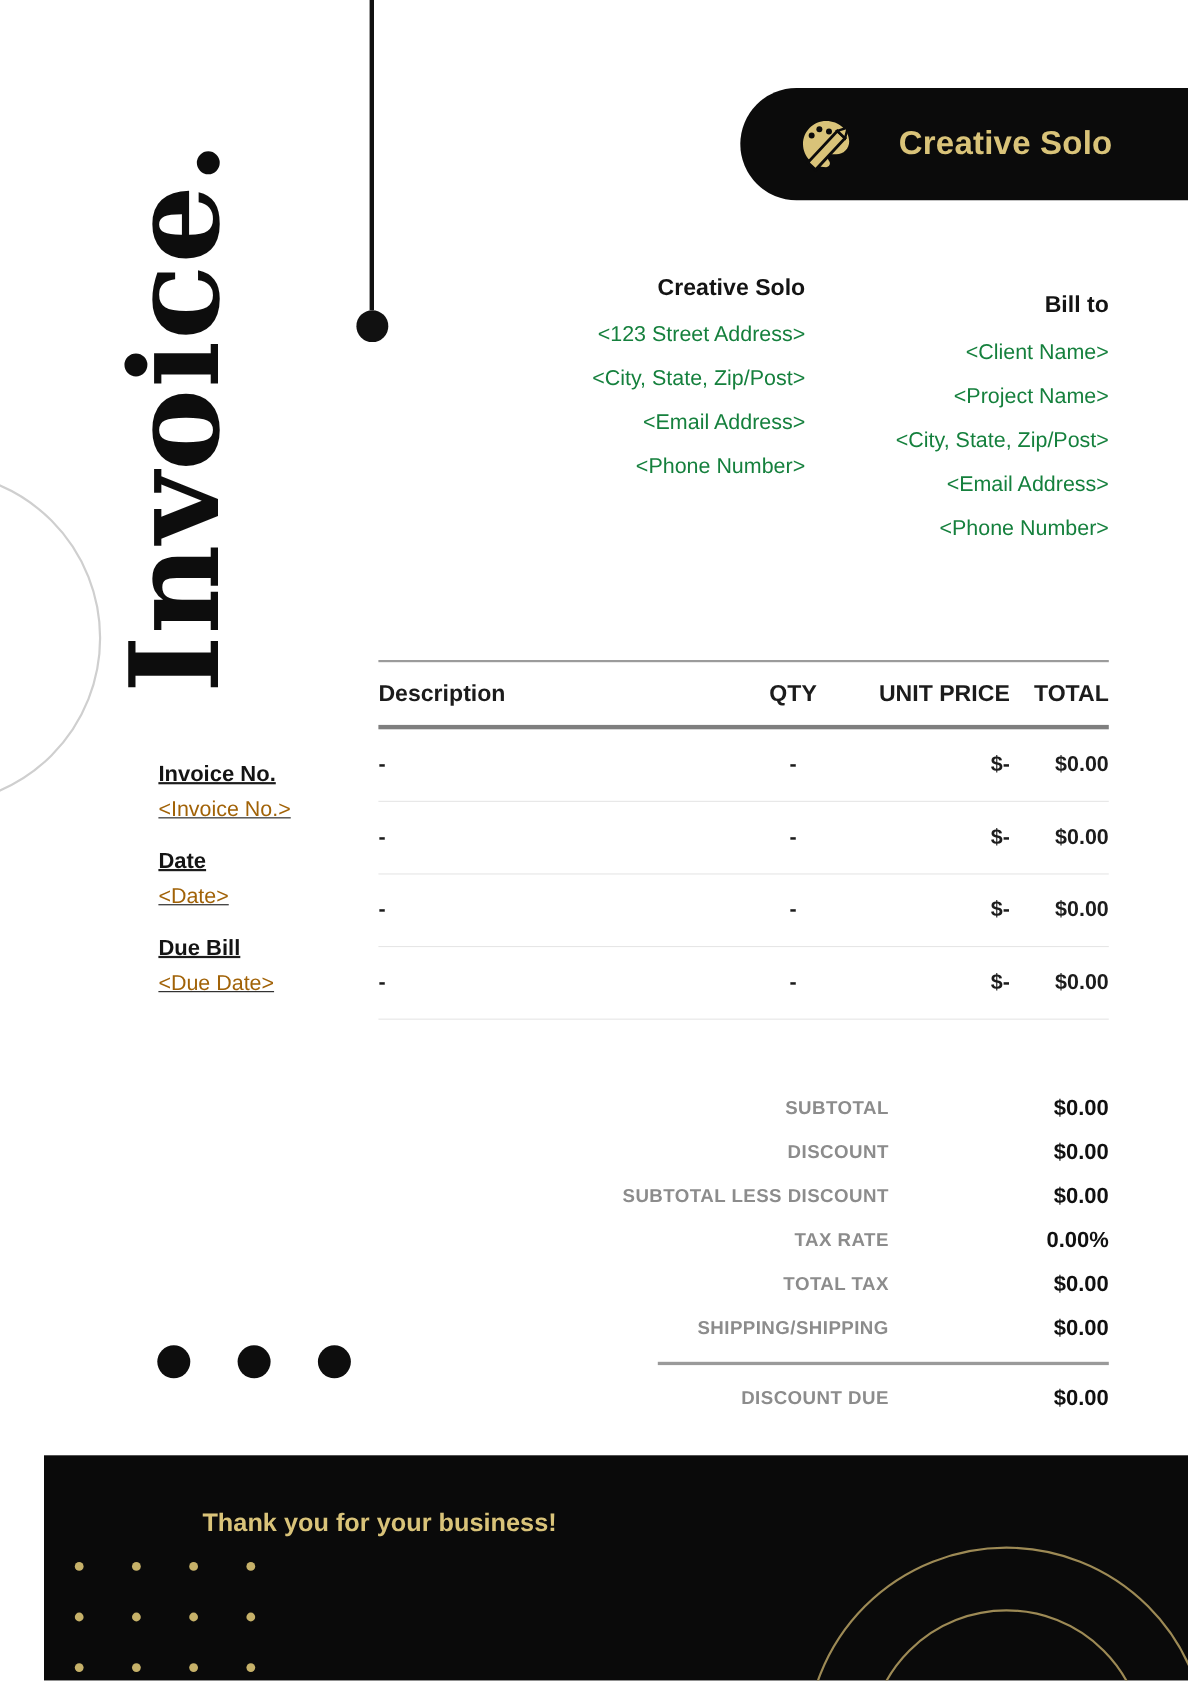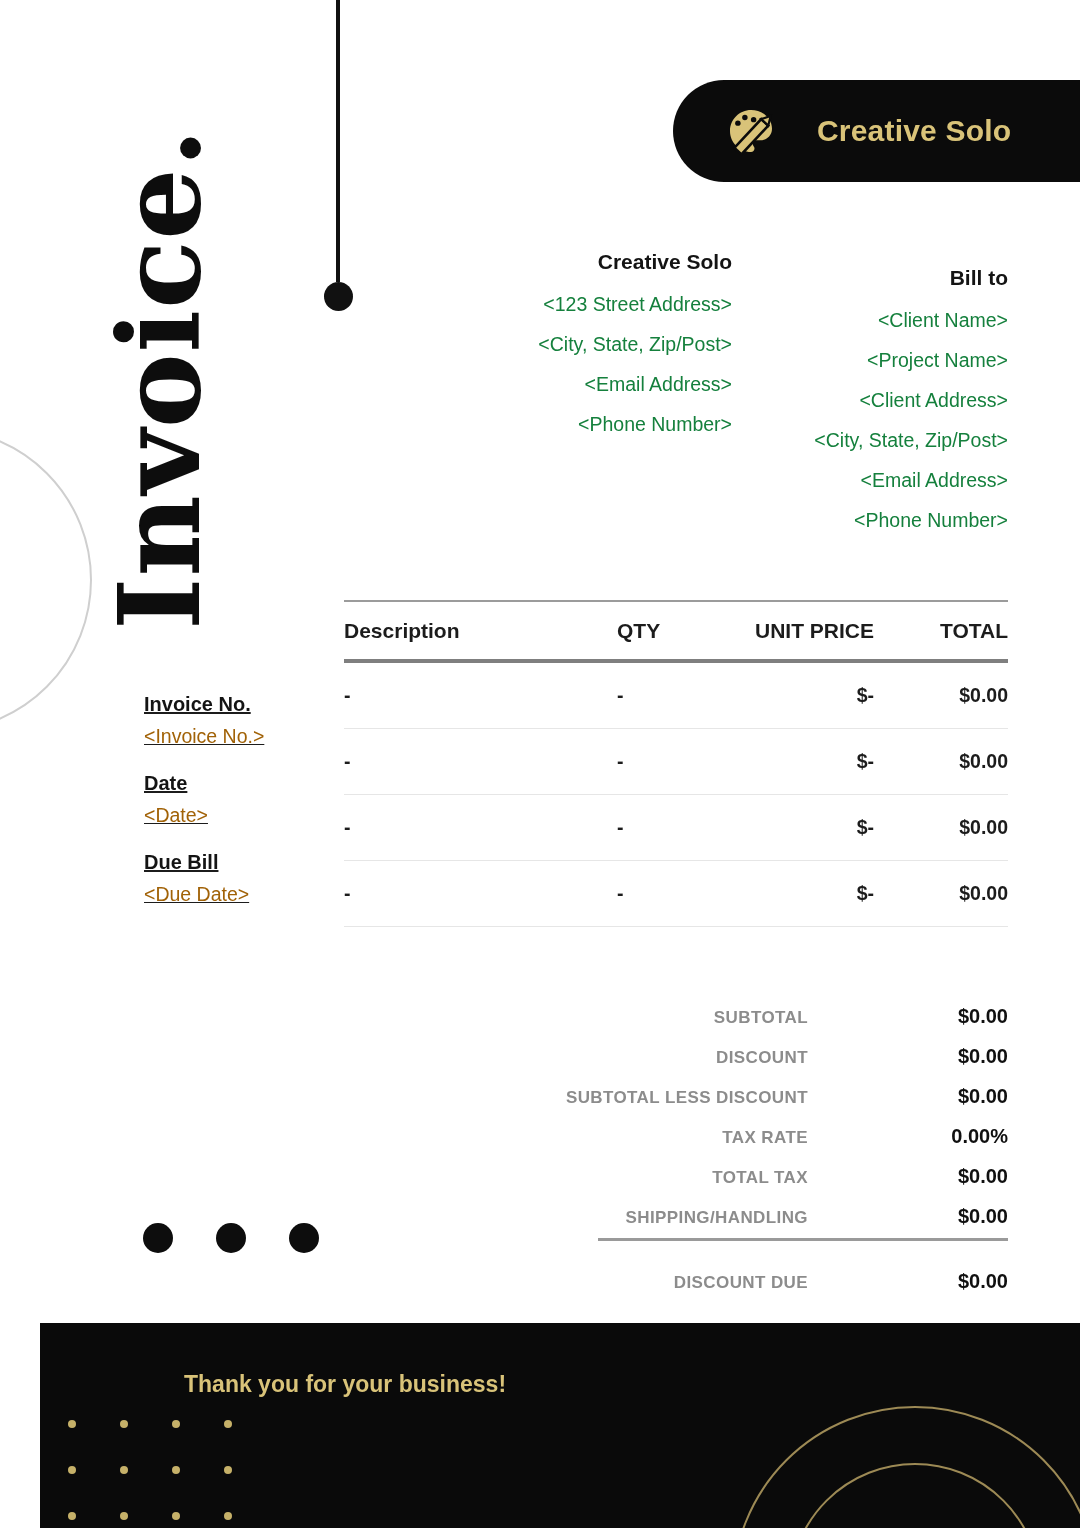--- a/index.html
+++ b/index.html
@@ -38,26 +38,26 @@
   .meta-pair{margin-bottom:15px;}
   .meta-label{font-size:20px;font-weight:700;color:#141414;line-height:32px;}
   .meta-value{font-size:19.5px;color:#a16207;line-height:32px;}
   
   .items-table{position:absolute;left:344px;top:600px;width:664px;border-top:2px solid #9b9b9b;}
   .t-head{display:flex;align-items:center;height:57px;border-bottom:4px solid #7f7f7f;
           font-weight:700;font-size:21px;color:#1c1c1c;}
   .t-row{display:flex;align-items:center;height:65px;border-bottom:1px solid #e6e6e6;
          font-weight:700;font-size:19.5px;color:#1c1c1c;}
   .c-desc{width:273px;text-align:left;}
-  .c-qty{width:120px;text-align:left;}
+  .c-qty{width:120px;text-align:center;margin-left:44px;}
   .c-price{width:137px;text-align:right;}
   .c-total{flex:1;text-align:right;}
   
   .summary{position:absolute;left:500px;top:988px;width:508px;}
-  .s-row{display:flex;align-items:flex-end;height:40px;}
+  .s-row{display:flex;align-items:center;height:40px;}
   .s-label{flex:1;text-align:right;font-weight:700;font-size:17px;color:#8c8c8c;letter-spacing:0.4px;}
   .s-value{width:200px;text-align:right;font-weight:700;font-size:20px;color:#101010;}
   .s-divider{margin-left:98px;border-top:3px solid #9a9a9a;margin-top:10px;margin-bottom:8px;}
   .s-balance{height:44px;}
   
   .footer{position:absolute;left:0;top:1323px;width:1080px;height:205px;background:#0a0a0a;overflow:hidden;margin-left:40px;}
   .footer-msg{position:absolute;left:144px;top:48px;font-weight:700;font-size:23px;color:#d9c379;}
   .dot-grid{position:absolute;left:28px;top:97px;display:grid;grid-template-columns:repeat(4,8px);grid-auto-rows:8px;column-gap:44px;row-gap:38px;}
   .dot-grid .gdot{width:8px;height:8px;border-radius:50%;background:#c6b169;}
   .ring{position:absolute;border:2px solid #9d8a55;border-radius:50%;}
@@ -96,21 +96,20 @@
     <div class="addr-line">&lt;123 Street Address&gt;</div>
     <div class="addr-line">&lt;City, State, Zip/Post&gt;</div>
     <div class="addr-line">&lt;Email Address&gt;</div>
     <div class="addr-line">&lt;Phone Number&gt;</div>
   </div>
 
   <div class="addr addr-bill">
     <div class="addr-heading">Bill to</div>
     <div class="addr-line">&lt;Client Name&gt;</div>
     <div class="addr-line">&lt;Project Name&gt;</div>
-    <div class="addr-line">&lt;Client Address&gt;</div>
     <div class="addr-line">&lt;City, State, Zip/Post&gt;</div>
     <div class="addr-line">&lt;Email Address&gt;</div>
     <div class="addr-line">&lt;Phone Number&gt;</div>
   </div>
 
   <div class="meta">
     <div class="meta-pair">
       <div class="meta-label">Invoice No.</div>
       <div class="meta-value">&lt;Invoice No.&gt;</div>
     </div>
@@ -172,21 +171,21 @@
     </div>
     <div class="s-row">
       <div class="s-label">TAX RATE</div>
       <div class="s-value">0.00%</div>
     </div>
     <div class="s-row">
       <div class="s-label">TOTAL TAX</div>
       <div class="s-value">$0.00</div>
     </div>
     <div class="s-row">
-      <div class="s-label">SHIPPING/HANDLING</div>
+      <div class="s-label">SHIPPING/SHIPPING</div>
       <div class="s-value">$0.00</div>
     </div>
     <div class="s-divider"></div>
     <div class="s-row s-balance">
       <div class="s-label">DISCOUNT DUE</div>
       <div class="s-value">$0.00</div>
     </div>
   </div>
 
   <div class="three-dots">

